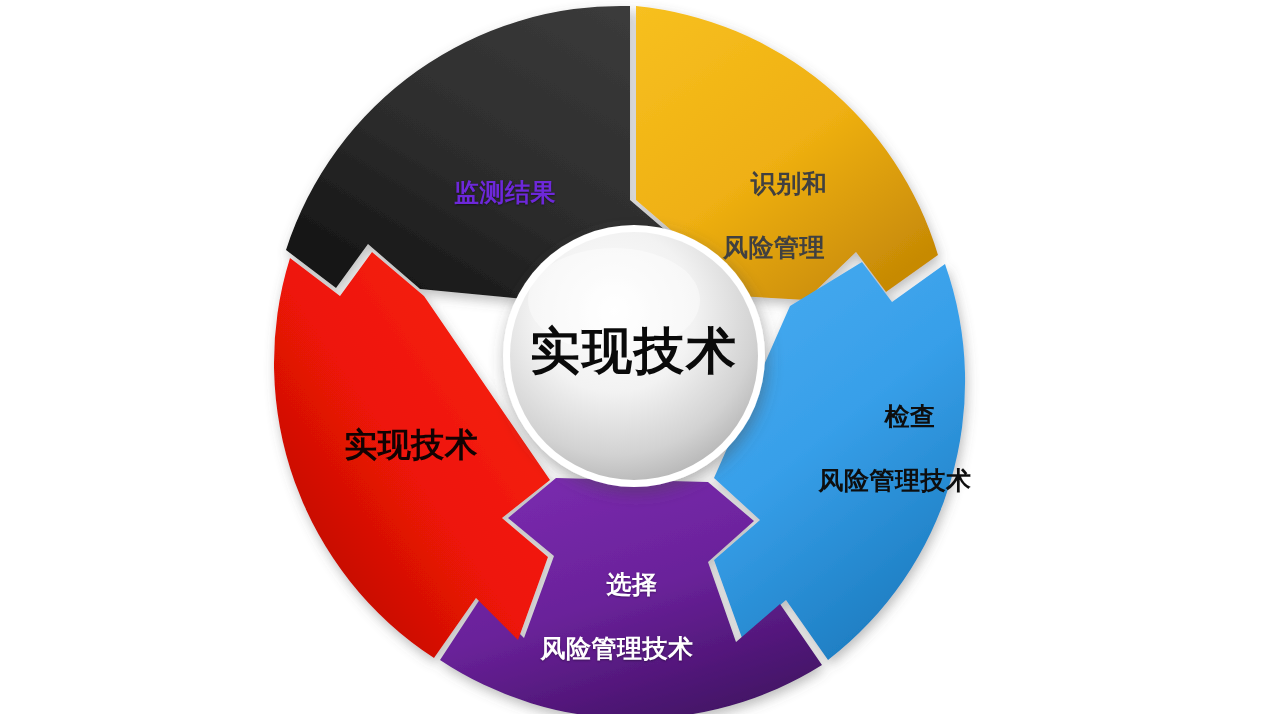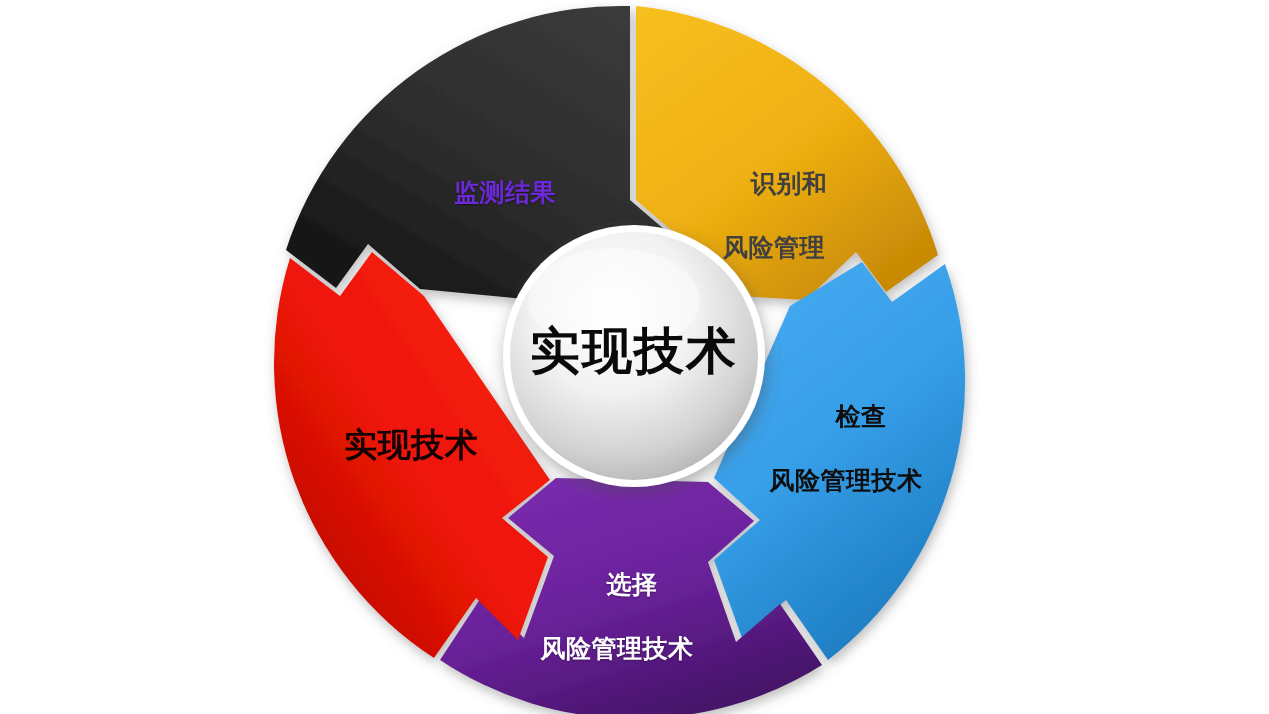--- a/index.html
+++ b/index.html
@@ -43,21 +43,21 @@
   #label-monitor {
     left: 380px; top: 144px; width: 220px;
     font-size: 25px; color: #6d28d9; font-weight: 700;
     text-shadow: 0 1px 2px rgba(0,0,0,0.45);
   }
   #label-identify {
     left: 664px; top: 135px; width: 220px;
     font-size: 25px; color: #404040; font-weight: 600;
   }
   #label-examine {
-    left: 731px; top: 368px; width: 230px;
+    left: 780px; top: 368px; width: 230px;
     font-size: 25px; color: #0e0e0e; font-weight: 600;
   }
   #label-select {
     left: 502px; top: 536px; width: 230px;
     font-size: 25px; color: #ffffff; font-weight: 600;
     text-shadow: 0 1px 2px rgba(0,0,0,0.35);
   }
   #label-implement {
     left: 282px; top: 382px; width: 220px;
     font-size: 33px; color: #120202; font-weight: 600;

